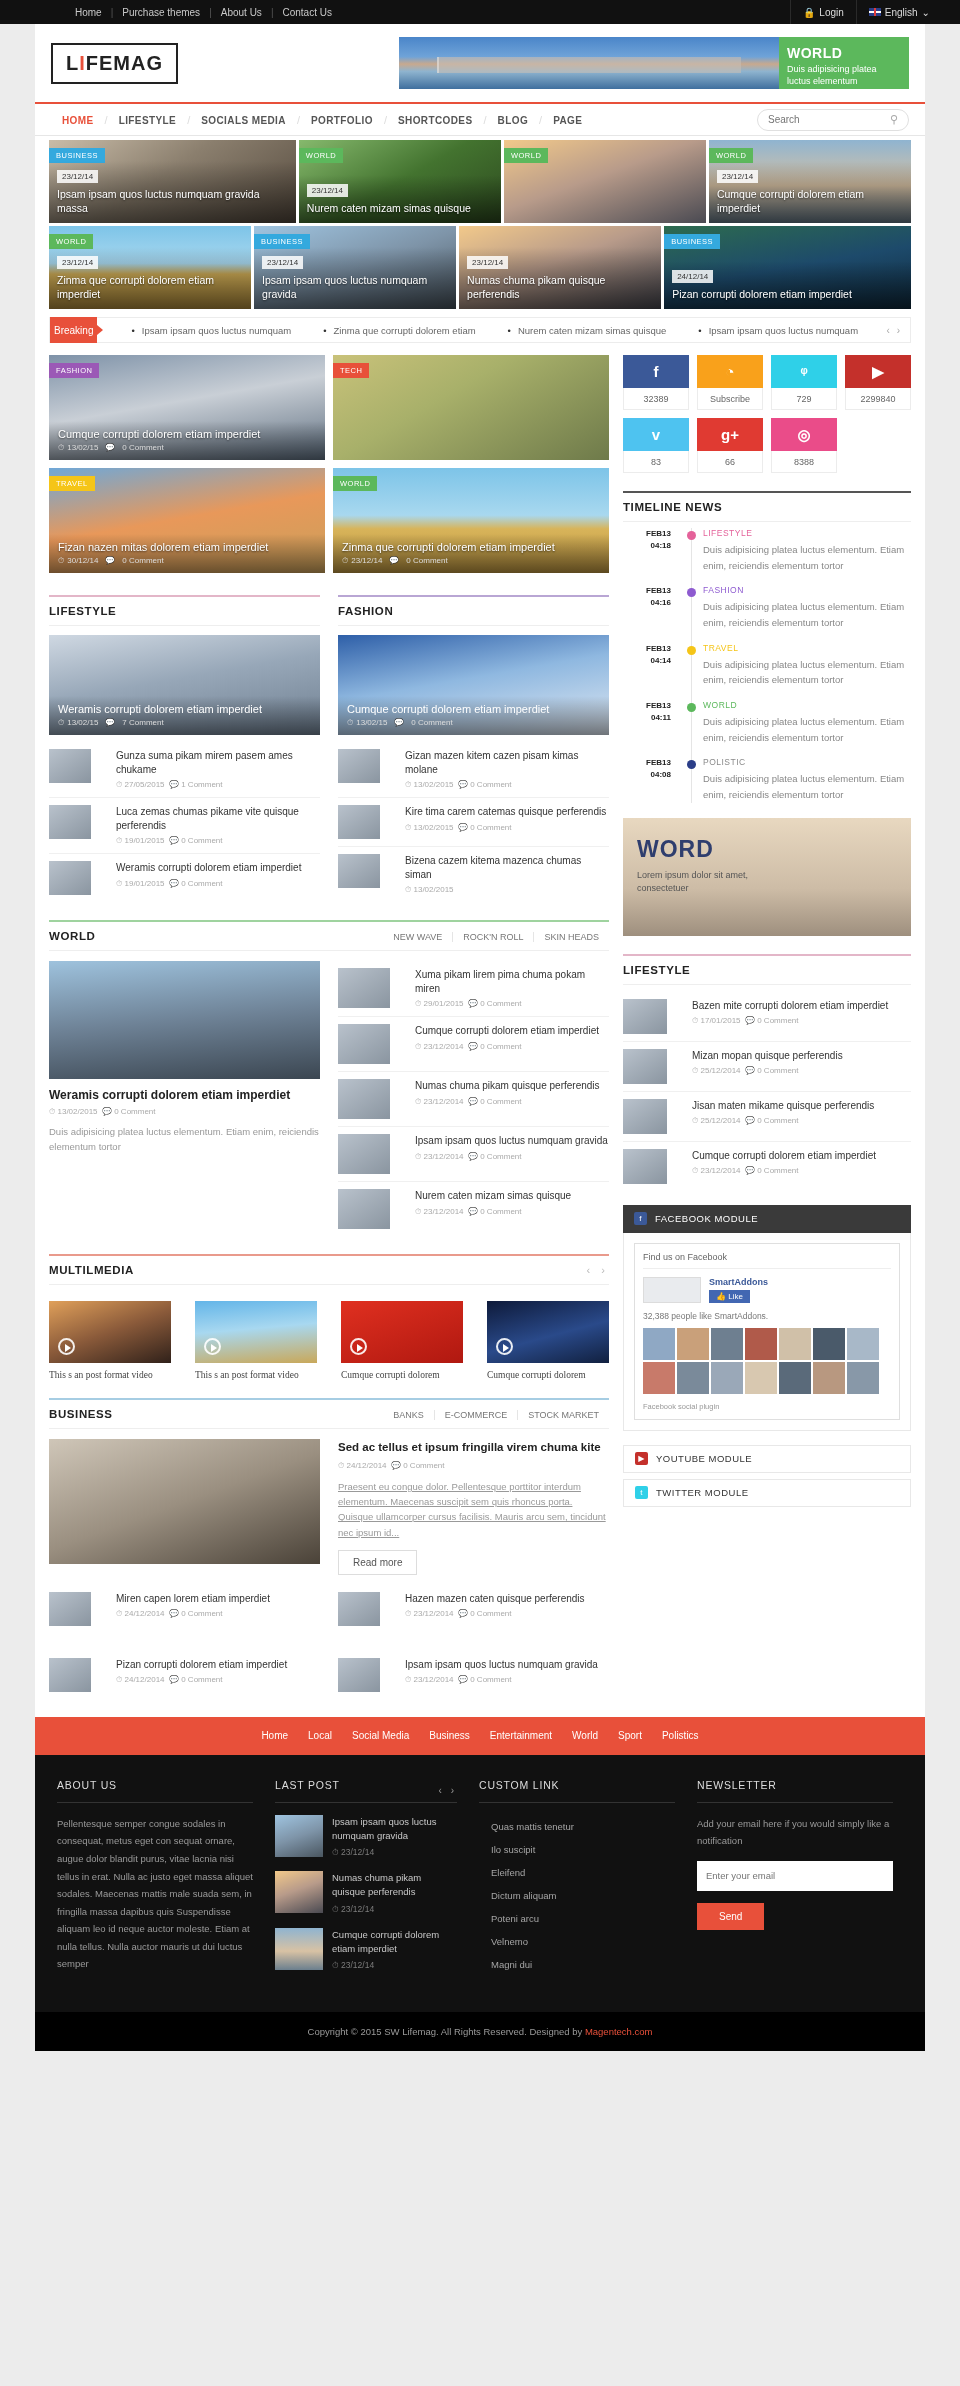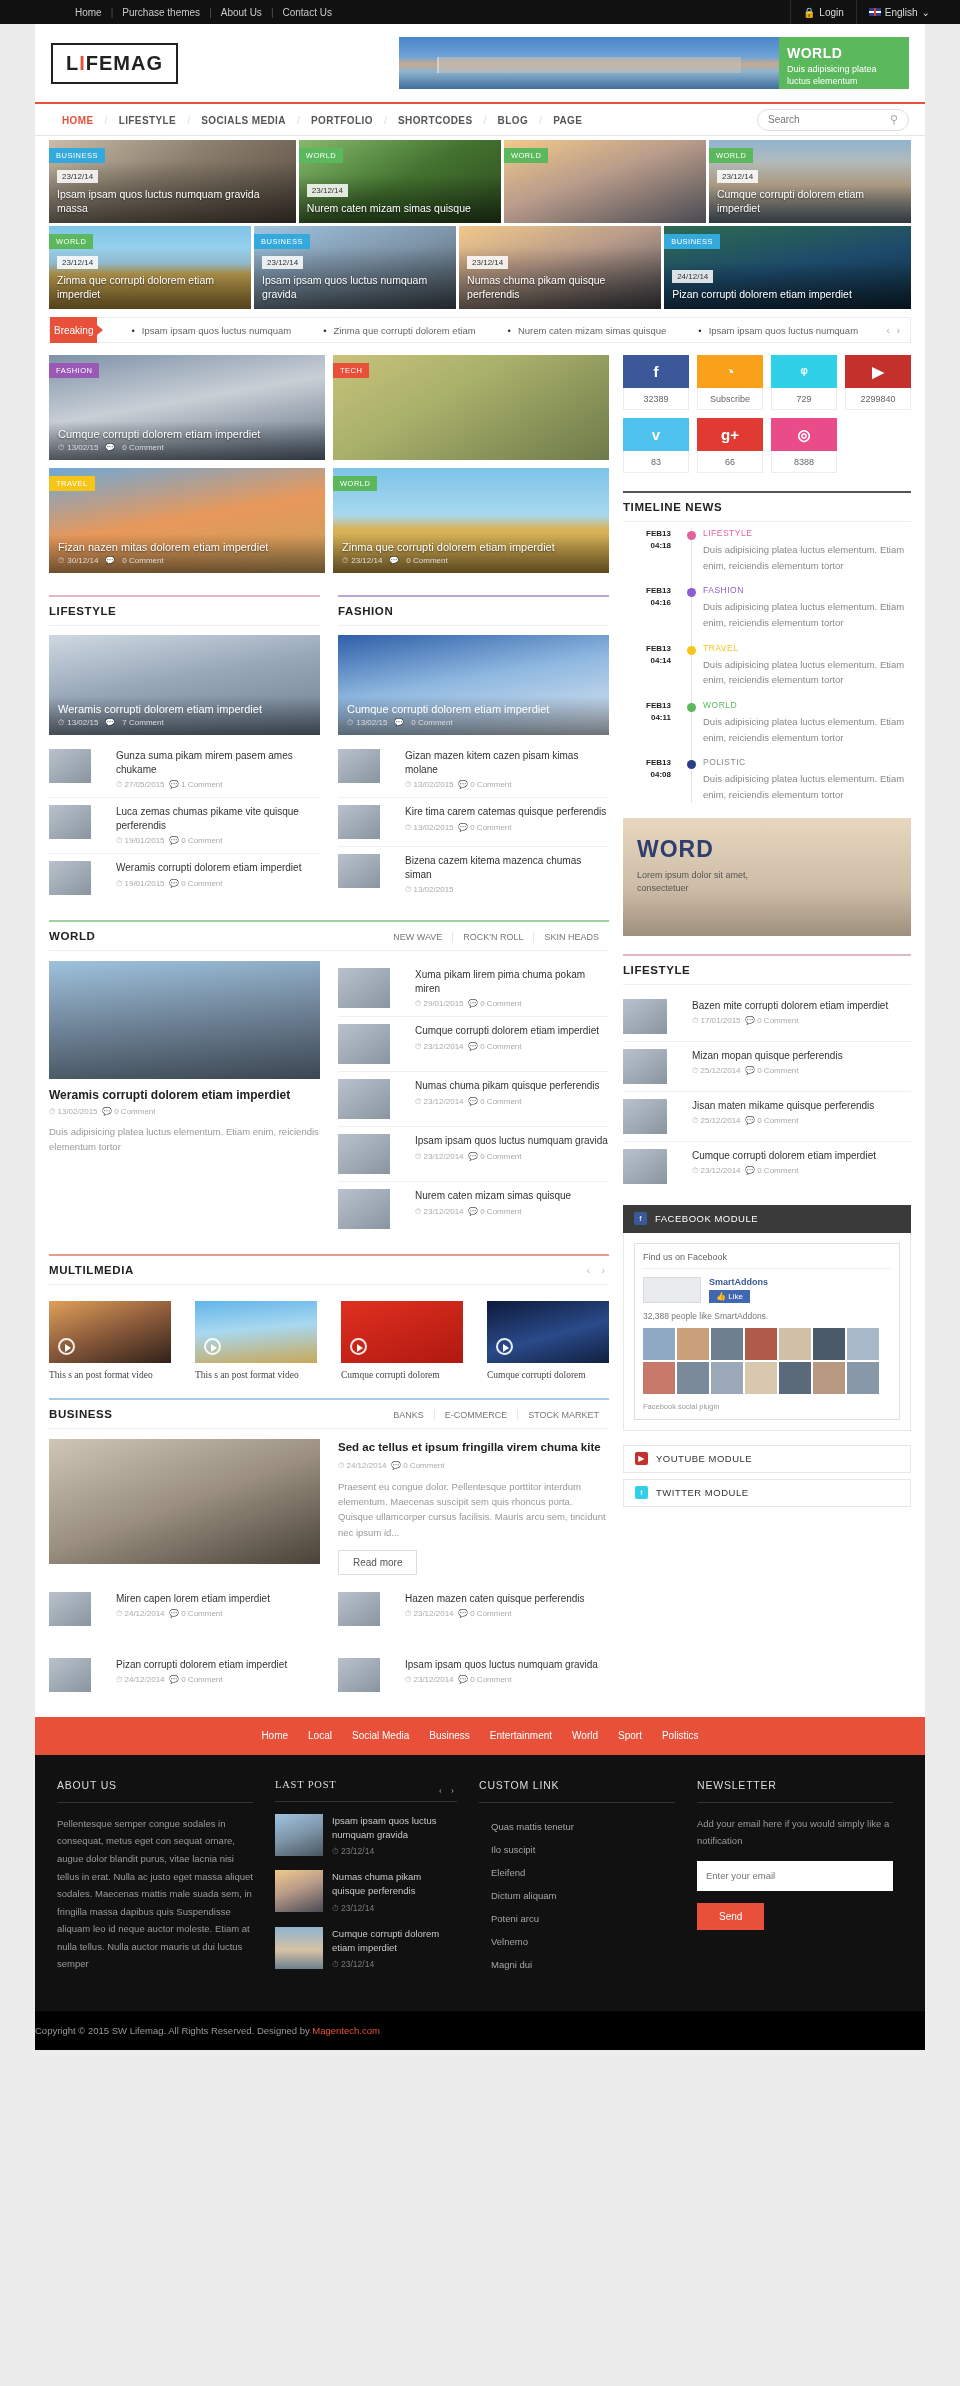--- a/index.html
+++ b/index.html
@@ -136,21 +136,21 @@
   .img-crowd{background:linear-gradient(160deg,#e0a05a,#8a5a3a 50%,#30211a);}
   .img-birds{background:linear-gradient(175deg,#63b5e8,#a8d8f0 45%,#c9a85a);}
   .img-red{background:linear-gradient(160deg,#e03020,#b01810);}
   .img-robot{background:linear-gradient(165deg,#0e1a3a,#2a4a8a 55%,#11203f);}
 
   .biz{display:flex;gap:18px;margin-top:10px;}
   .biz .pic{width:271px;height:125px;background:linear-gradient(160deg,#cfc6b8,#9a8f80 50%,#4a4238);}
   .biz .txt{width:271px;}
   .biz .txt h4{font-size:11.5px;color:#222;font-weight:bold;line-height:1.4;}
   .biz .txt .m{font-size:8px;color:#aaa;margin-top:6px;}
-  .biz .txt p{font-size:9.5px;color:#999;line-height:1.6;margin-top:8px;}
+  .biz .txt p{font-size:9.5px;color:#999;line-height:1.6;margin-top:8px;text-decoration:underline;}
   .readmore{display:inline-block;border:1px solid #ddd;padding:6px 14px;font-size:10px;color:#555;margin-top:10px;}
   .biz-list{display:flex;flex-wrap:wrap;gap:18px;margin-top:10px;}
   .biz-list .li{width:271px;border-bottom:0;}
 
   
   .social{display:flex;flex-wrap:wrap;gap:8px;}
   .soc{width:66px;}
   .soc .top{height:33px;display:flex;align-items:center;justify-content:center;color:#fff;font-size:15px;position:relative;}
   .soc .top:after{content:"";position:absolute;bottom:-5px;left:50%;margin-left:-5px;border-top:5px solid currentColor;border-left:5px solid transparent;border-right:5px solid transparent;}
   .soc .bt{background:#fff;border:1px solid #ececec;border-top:0;text-align:center;font-size:9px;color:#666;padding:6px 0 5px;}
@@ -203,30 +203,30 @@
   .fnav a{color:#fff;font-size:10px;padding:0 10px;}
   .footer{background:#111;padding:24px 22px 28px;display:flex;gap:22px;color:#9a9a9a;}
   .fcol{width:auto;}
   .fcol h4{color:#ddd;font-size:10.5px;letter-spacing:.8px;font-weight:normal;padding-bottom:11px;}
   .fcol .hr{border-bottom:1px solid #333;margin-bottom:12px;}
   .fcol p{font-size:9.5px;line-height:1.85;}
   .c1{width:196px;}
   .c2{width:182px;}
   .c3{width:196px;}
   .c4{width:196px;}
-  .fhd{display:flex;align-items:center;font-family:Liberation Serif, serif;}
+  .fhd{display:flex;align-items:center;}
   .fhd .ar{margin-left:auto;color:#999;font-size:10px;letter-spacing:3px;}
   .fpost{display:flex;gap:9px;margin-bottom:13px;}
   .fpost .th{width:48px;height:42px;flex:0 0 48px;}
   .fpost .t{font-size:9.5px;color:#c8c8c8;line-height:1.45;}
   .fpost .d{font-size:8.5px;color:#7c7c7c;margin-top:5px;}
   .flink{font-size:9.5px;padding:6px 0 6px 12px;color:#a5a5a5;}
   .nl-input{width:100%;height:30px;background:#fff;border:0;margin-top:11px;padding:0 9px;font-size:9.5px;color:#bbb;font-family:"Liberation Sans",sans-serif;}
   .sendbtn{margin-top:12px;background:#e8503a;color:#fff;border:0;padding:8px 22px;font-size:10px;font-family:"Liberation Sans",sans-serif;}
-  .copy{background:#000;text-align:left;padding:14px 0;font-size:9.5px;color:#999;}
+  .copy{background:#000;text-align:center;padding:14px 0;font-size:9.5px;color:#999;}
   .copy a{color:#e8503a;}
 </style>
 </head>
 <body>
 
 <div class="topbar">
   <div class="tlinks">
     <a>Home</a>
       <span class="sep">|</span>
     <a>Purchase themes</a>

